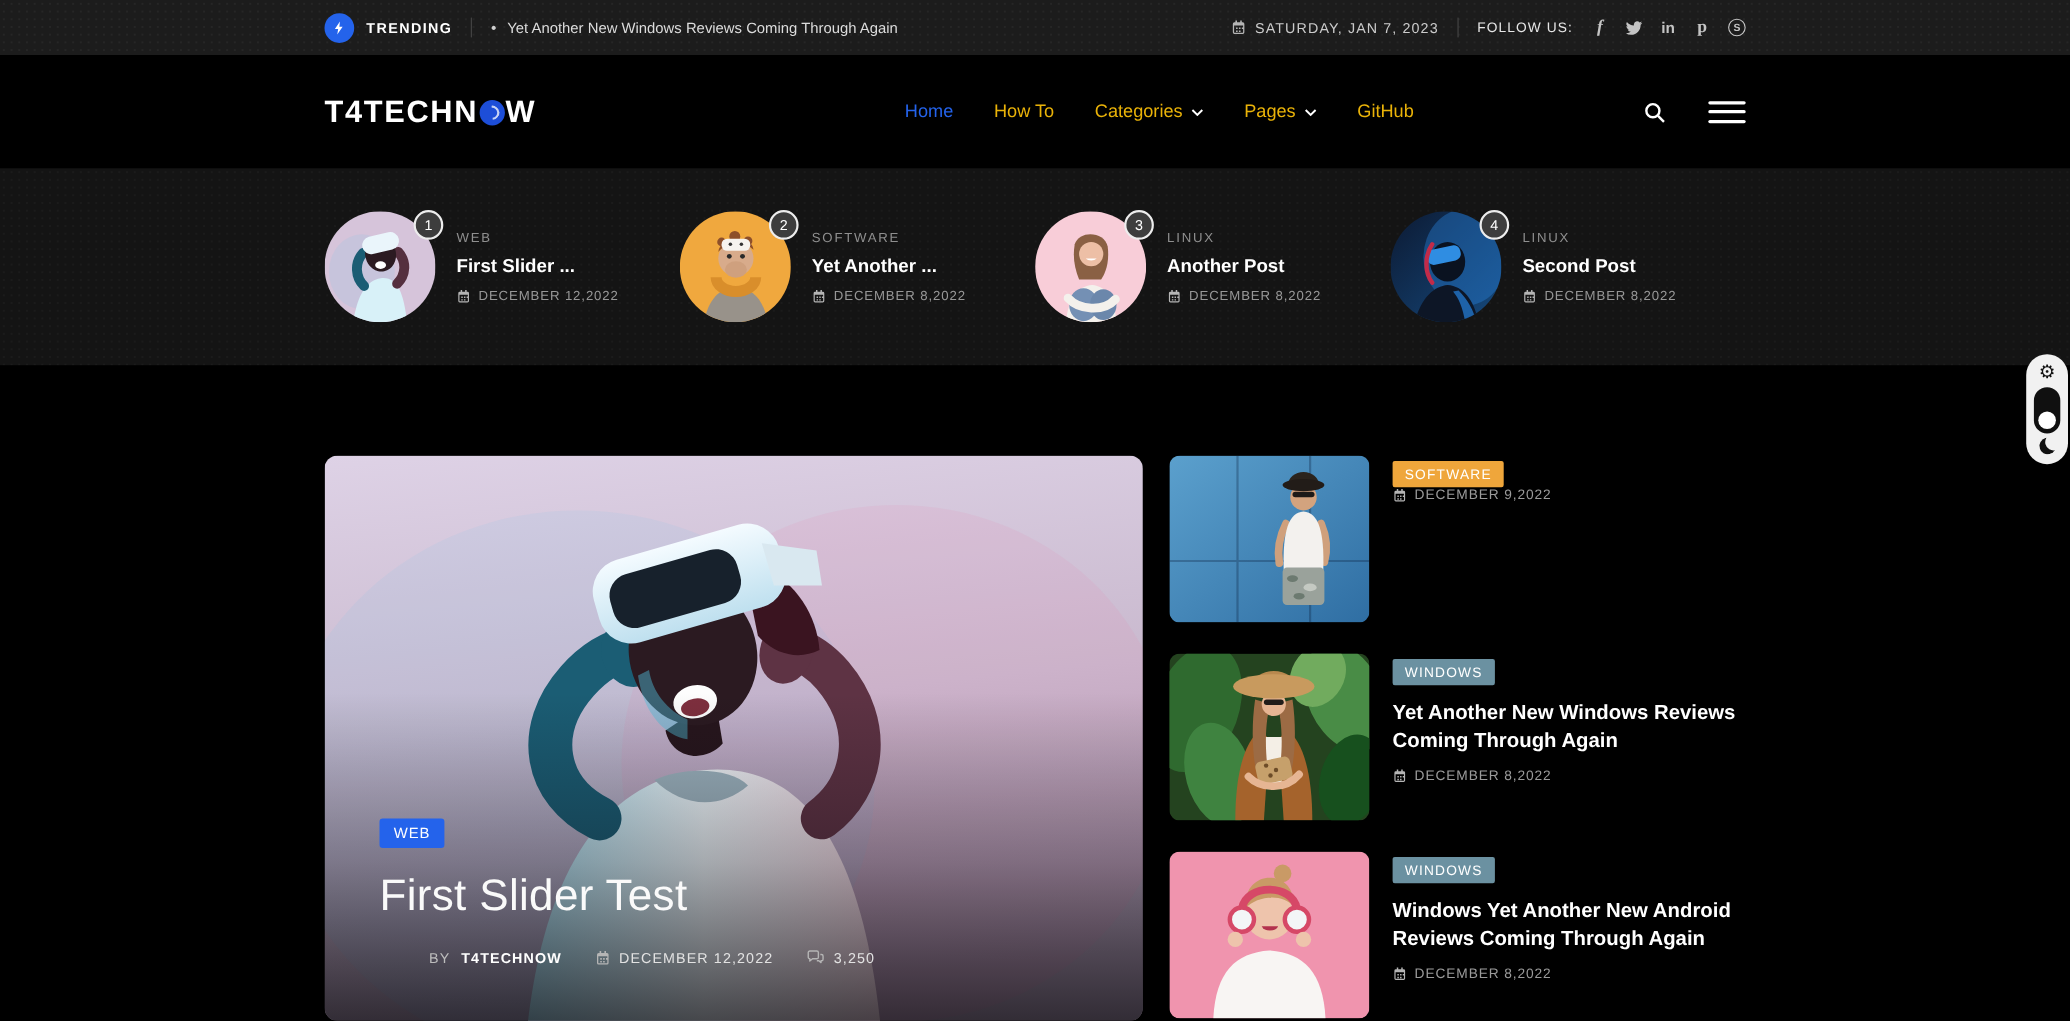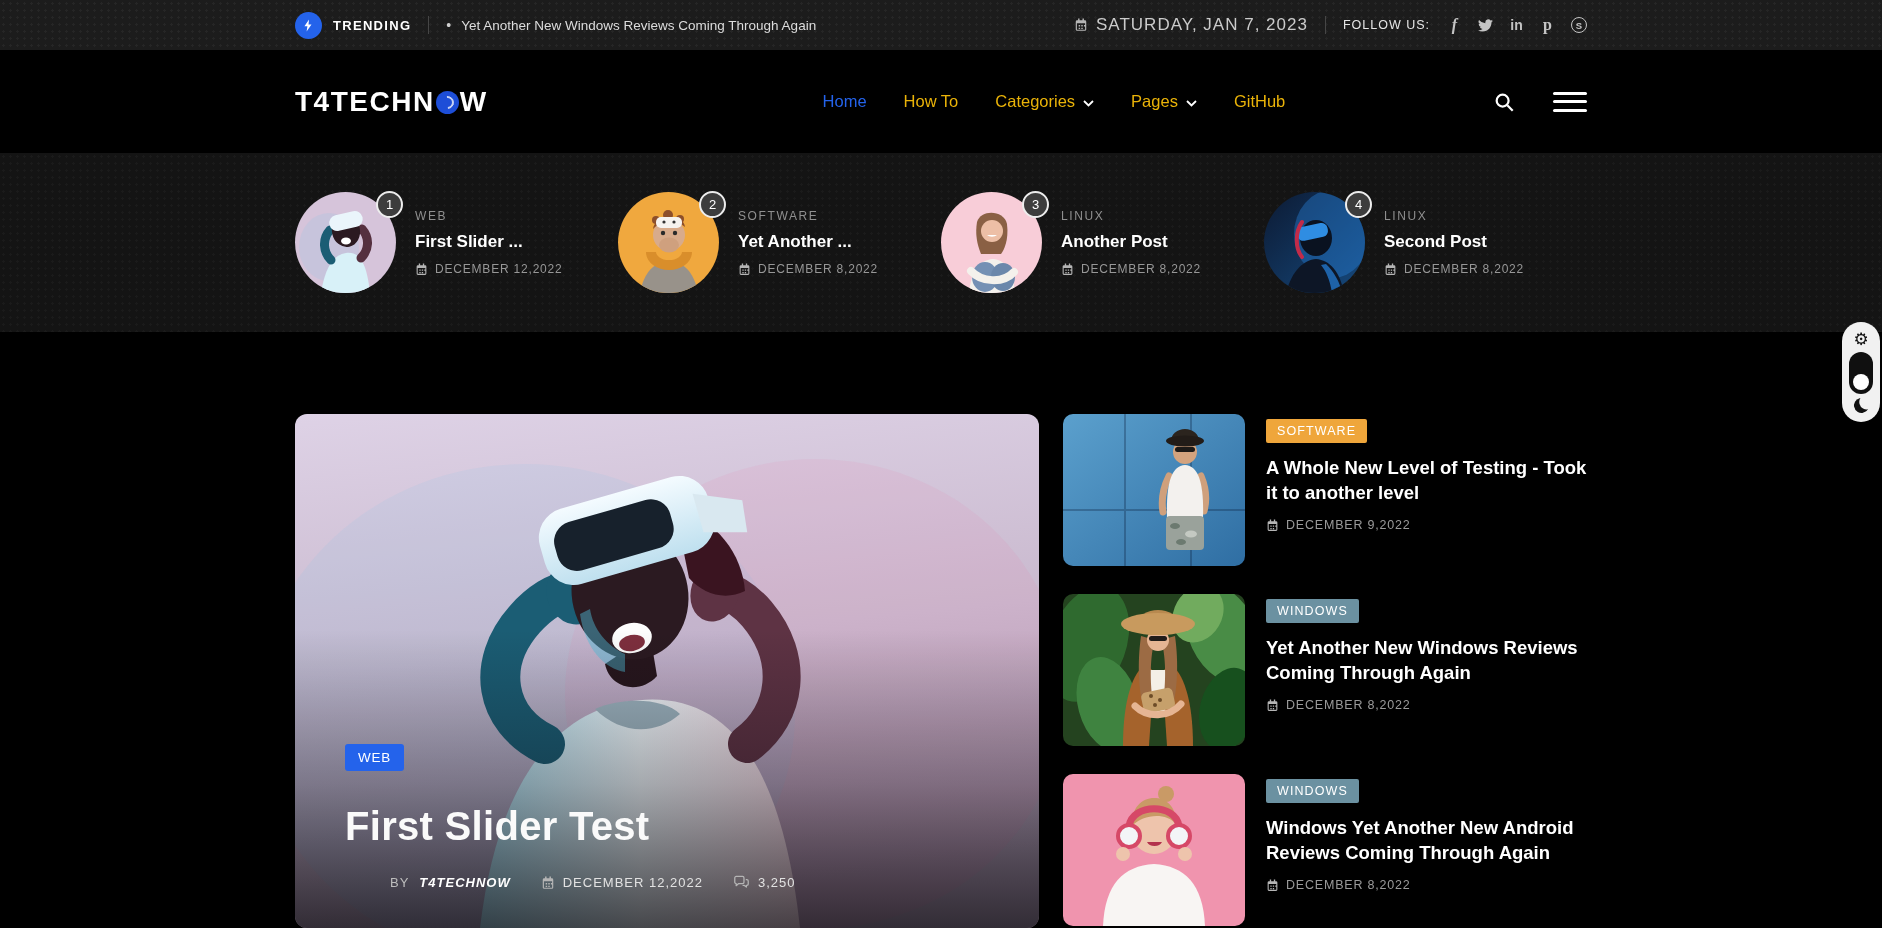--- a/index.html
+++ b/index.html
@@ -19,21 +19,21 @@
     background-size:7px 7px;
   }
   .topbar-inner{ height:100%; display:flex; align-items:center; }
   .bolt-circle{ width:27px; height:27px; border-radius:50%; background:var(--accent);
     display:flex; align-items:center; justify-content:center; margin-right:11px; flex-shrink:0; }
   .trending-label{ font-size:13px; font-weight:bold; letter-spacing:1.3px; color:#fff; }
   .tb-divider{ width:1px; height:18px; background:#464646; margin:0 17px; }
   .ticker{ font-size:13.5px; color:#dcdcdc; display:flex; align-items:center; gap:10px; }
   .ticker-bullet{ color:#cfcfcf; font-size:14px; }
   .tb-right{ margin-left:auto; display:flex; align-items:center; }
-  .tb-date{ display:flex; gap:8px; color:#cbcbcb; font-size:17px; letter-spacing:1px; align-items:center;justify-content:space-between; }
+  .tb-date{ display:flex; gap:8px; color:#cbcbcb; font-size:13px; letter-spacing:1px; align-items:center;justify-content:space-between; }
   .icon-muted{ color:#b5b5b5; display:inline-flex; }
   .follow-label{ font-size:12.5px; letter-spacing:1px; color:#e6e6e6; margin-right:17px; }
   .socials{ display:flex; gap:16px; align-items:center; }
   .social{ min-width:15px; text-align:center; font-size:14px; font-weight:bold;
     color:#c4c4c4; text-decoration:none; display:inline-flex; align-items:center; justify-content:center; cursor:pointer; }
   .skype-ring{ width:16px; height:16px; border:1.5px solid #c4c4c4; border-radius:50%;
     font-size:9.5px; font-weight:bold; display:flex; align-items:center; justify-content:center; }
 
   
   .header{ height:103px; background:#000; }
@@ -74,26 +74,26 @@
   
   .main{ margin-top:82px; display:flex; gap:24px; }
   .hero{ width:744px; height:514px; border-radius:12px; position:relative; overflow:hidden;
     flex-shrink:0; cursor:pointer; }
   .hero-img{ position:absolute; inset:0; }
   .hero-overlay{ position:absolute; inset:0;
     background:linear-gradient(180deg, rgba(20,16,24,0) 42%, rgba(10,8,14,0.32) 72%, rgba(5,4,8,0.72) 100%); }
   .hero-content{ position:absolute; left:50px; top:330px; right:40px; }
   .hero-badge{ display:inline-block; background:var(--accent); color:#fff; font-size:13.5px;
     letter-spacing:0.8px; padding:6px 13px; border-radius:3px; cursor:pointer; }
-  .hero-title{ font-size:40px; font-weight:bold; color:#fafafa; margin-top:33px; letter-spacing:0.3px; }
+  .hero-title{ font-size:40px; font-weight:normal; color:#fafafa; margin-top:21px; letter-spacing:0.3px; }
   .hero-meta{ display:flex; gap:30px; margin-top:25px; align-items:center;
     font-size:13px; letter-spacing:1px; color:#e2e2e2;margin-left:45px; }
   .meta-chunk{ display:flex; align-items:center; gap:8px; }
   .by-label{ color:#bdbdbd; margin-right:2px; }
-  .author{ font-weight:bold; color:#fff;font-style:italic; }
+  .author{ font-weight:bold; color:#fff; }
 
   
   .sidebar{ flex:1; }
   .s-post{ display:flex; margin-bottom:28px; }
   .s-thumb{ width:182px; height:152px; border-radius:10px; overflow:hidden; flex-shrink:0; cursor:pointer; }
   .s-thumb svg{ display:block; }
   .s-body{ margin-left:21px; padding-top:5px; }
   .s-badge{ display:inline-block; color:#fff; font-size:12.5px; letter-spacing:1.1px;
     padding:5px 11px; border-radius:2px; cursor:pointer; }
   .s-title{ font-size:18.5px; font-weight:bold; line-height:1.33; color:#fff;
@@ -430,21 +430,20 @@
           <path d="M108 27 a14 12 0 0 1 28 0 Z" fill="#2b241e"></path>
           <ellipse cx="122" cy="27" rx="19" ry="5.5" fill="#221c18"></ellipse>
           <rect x="103" y="102" width="38" height="34" rx="4" fill="#9aa29b"></rect>
           <ellipse cx="112" cy="112" rx="5" ry="3" fill="#6c7a70"></ellipse>
           <ellipse cx="128" cy="120" rx="6" ry="3.5" fill="#c4c9c2"></ellipse>
           <ellipse cx="118" cy="128" rx="5" ry="3" fill="#6c7a70"></ellipse>
         </svg>
       </span>
       <div class="s-body">
         <span class="s-badge" style="background-color: rgb(239, 166, 59);">SOFTWARE</span>
-        <div class="s-title">A Whole New Level of Testing - Took it to another level</div>
         <div class="s-date">
           <span class="icon-muted">
               <svg viewBox="0 0 24 24" width="13" height="13" fill="currentColor">
                 <path d="M7 1v3H5.5A2.5 2.5 0 0 0 3 6.5v13A2.5 2.5 0 0 0 5.5 22h13a2.5 2.5 0 0 0 2.5-2.5v-13A2.5 2.5 0 0 0 18.5 4H17V1h-2.5v3h-5V1H7zm-2 8h14v10.5a.5.5 0 0 1-.5.5h-13a.5.5 0 0 1-.5-.5V9zm3 3v2.5h2.5V12H8zm4.5 0v2.5H15V12h-2.5zm4.5 0v2.5h2V12h-2zM8 16.5V19h2.5v-2.5H8zm4.5 0V19H15v-2.5h-2.5z"></path>
               </svg>
             </span>
           <span>DECEMBER 9,2022</span>
         </div>
       </div>
     </div>

